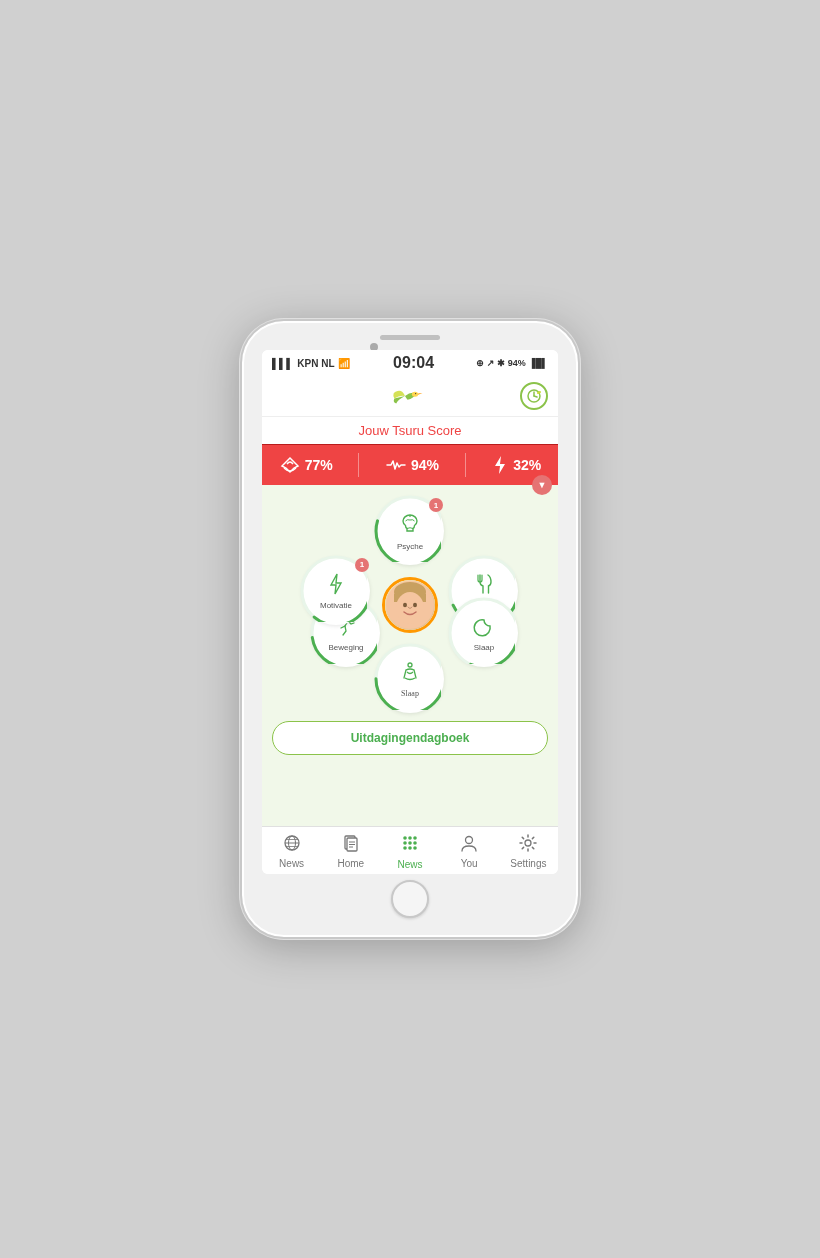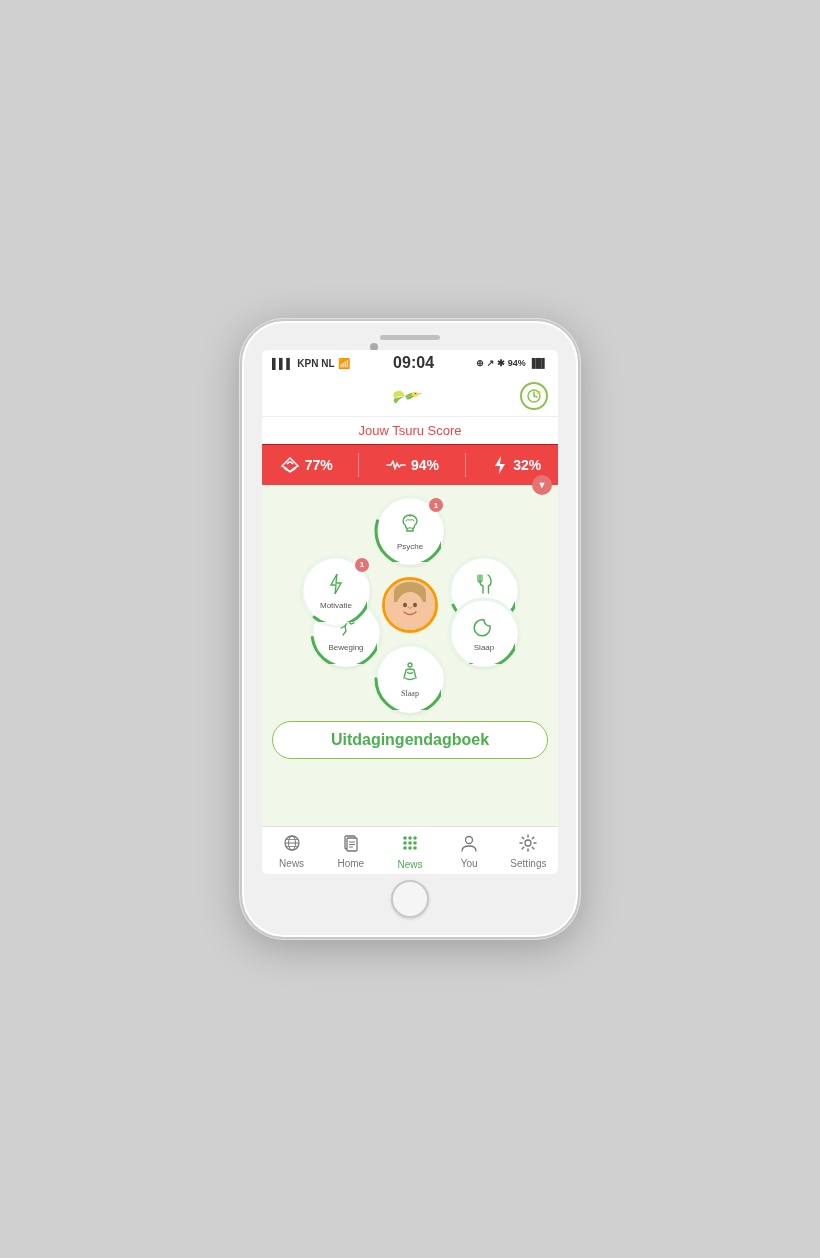--- a/index.html
+++ b/index.html
@@ -240,21 +240,21 @@
       flex-direction: column;
       gap: 6px;
       padding: 6px 0;
     }
     .action-btn {
       background: #fff;
       border: 1.5px solid #8bc34a;
       border-radius: 22px;
       padding: 9px;
       text-align: center;
-      font-size: 16px;
+      font-size: 12px;
       font-weight: 600;
       color: #4caf50;
       cursor: pointer;
       width: 100%;
     }
 
     
     .tab-bar {
       background: #fff;
       border-top: 1px solid #e0e0e0;

